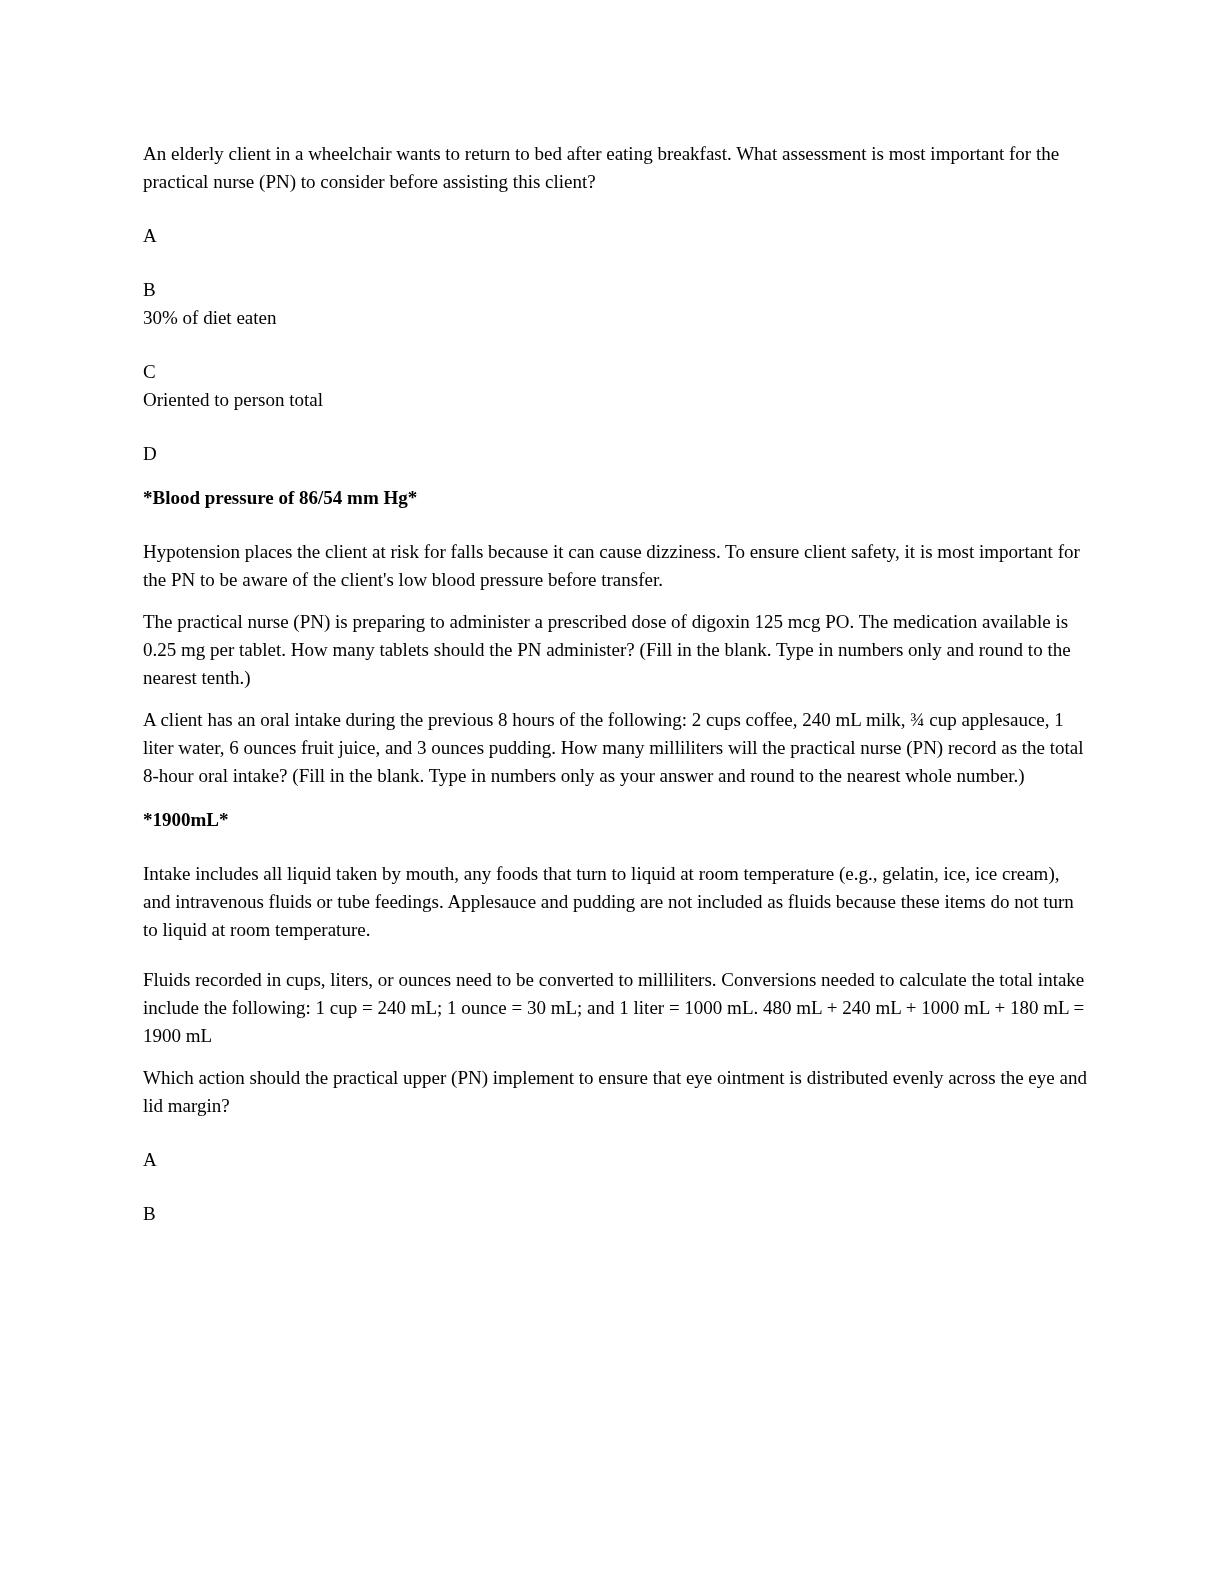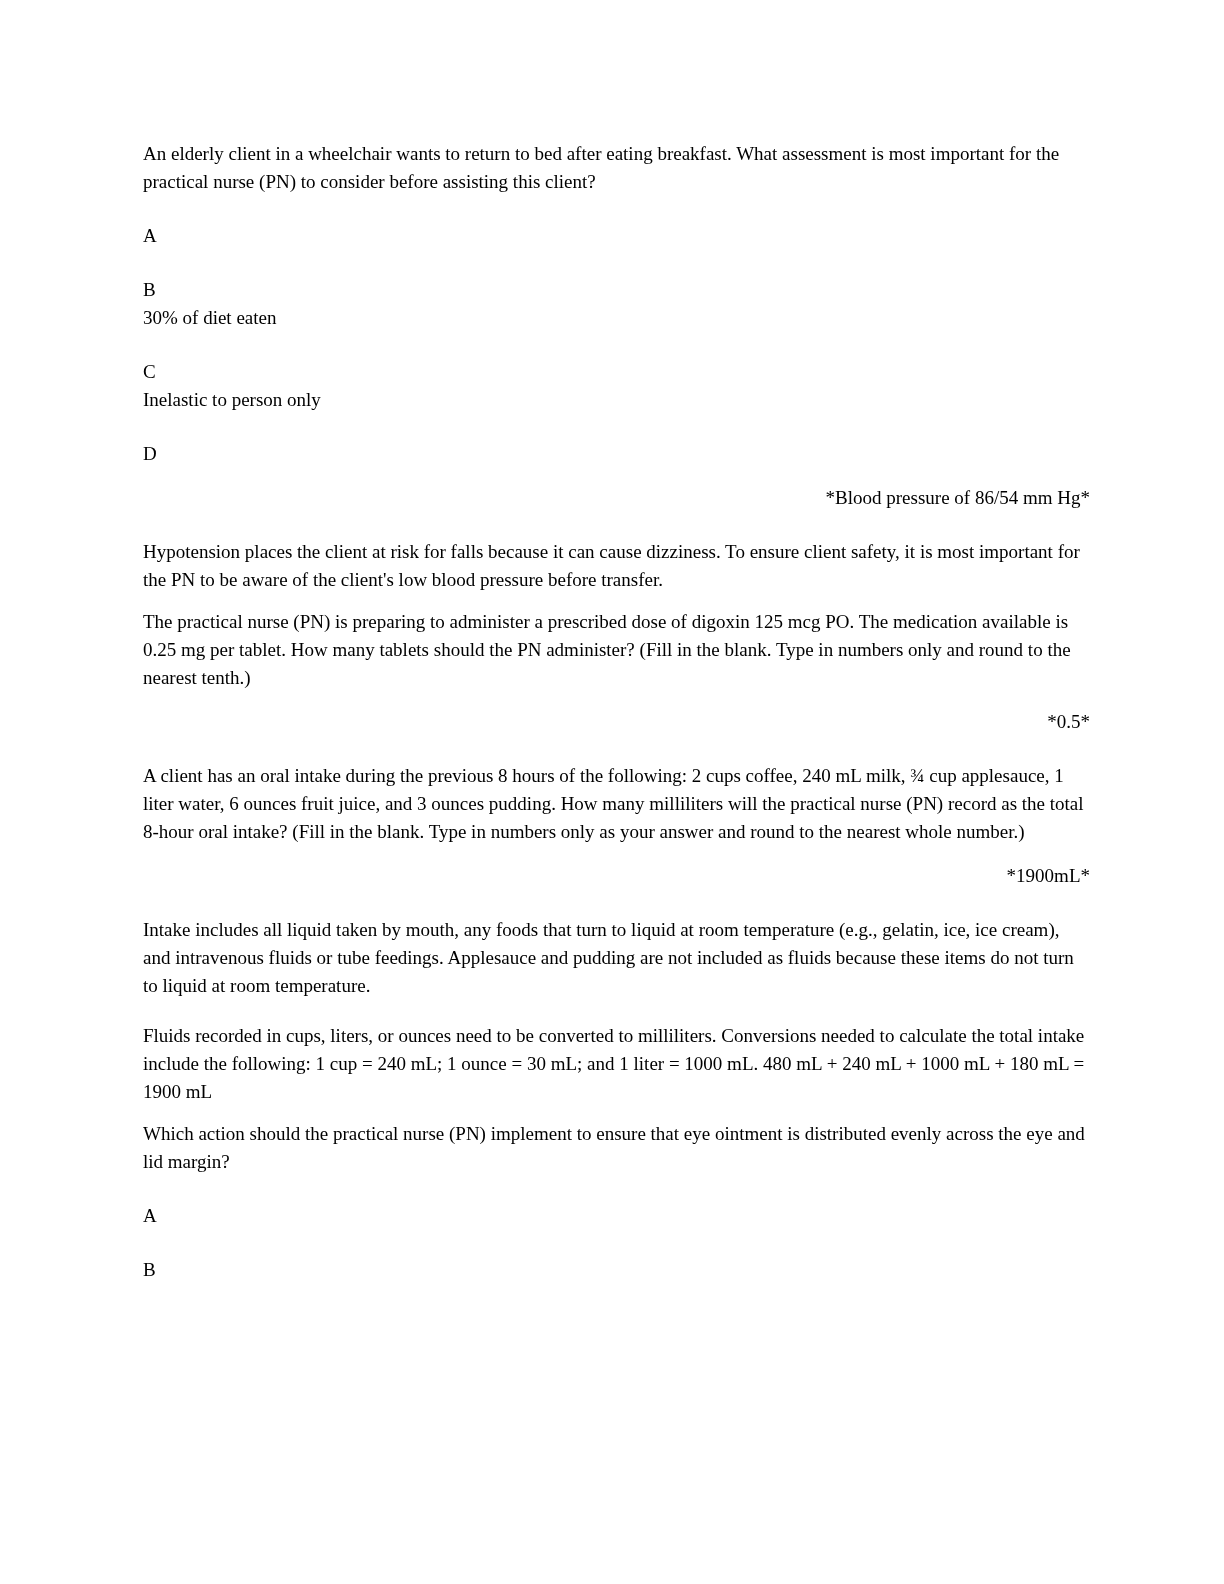--- a/index.html
+++ b/index.html
@@ -22,23 +22,22 @@
   .para {
     margin: 0 0 14px 0;
   }
   .option {
     margin: 26px 0 14px 0;
   }
   .opt-letter, .opt-text {
     line-height: 28px;
   }
   .answer {
-    font-weight: normal;
+    font-weight: bold;
     margin: 16px 0 26px 0;
-    text-align: right;
   }
   .gap-lg {
     margin-top: 22px;
   }
 </style>
 </head>
 <body>
 
 <div class="page">
 
@@ -48,45 +47,44 @@
     <div class="opt-letter">A</div>
   </div>
 
   <div class="option">
     <div class="opt-letter">B</div>
     <div class="opt-text">30% of diet eaten</div>
   </div>
 
   <div class="option">
     <div class="opt-letter">C</div>
-    <div class="opt-text">Inelastic to person only</div>
+    <div class="opt-text">Oriented to person total</div>
   </div>
 
   <div class="option">
     <div class="opt-letter">D</div>
   </div>
 
   <p class="para answer">*Blood pressure of 86/54 mm Hg*</p>
 
   <p class="para">Hypotension places the client at risk for falls because it can cause dizziness. To ensure client safety, it is most important for the PN to be aware of the client's low blood pressure before transfer.</p>
 
   <p class="para">The practical nurse (PN) is preparing to administer a prescribed dose of digoxin 125 mcg PO. The medication available is 0.25 mg per tablet. How many tablets should the PN administer? (Fill in the blank. Type in numbers only and round to the nearest tenth.)</p>
 
-  <p class="para answer">*0.5*</p>
 
 
   <p class="para">A client has an oral intake during the previous 8 hours of the following: 2 cups coffee, 240 mL milk, ¾ cup applesauce, 1 liter water, 6 ounces fruit juice, and 3 ounces pudding. How many milliliters will the practical nurse (PN) record as the total 8-hour oral intake? (Fill in the blank. Type in numbers only as your answer and round to the nearest whole number.)</p>
 
   <p class="para answer">*1900mL*</p>
 
   <p class="para">Intake includes all liquid taken by mouth, any foods that turn to liquid at room temperature (e.g., gelatin, ice, ice cream), and intravenous fluids or tube feedings. Applesauce and pudding are not included as fluids because these items do not turn to liquid at room temperature.</p>
 
   <p class="para gap-lg">Fluids recorded in cups, liters, or ounces need to be converted to milliliters. Conversions needed to calculate the total intake include the following: 1 cup = 240 mL; 1 ounce = 30 mL; and 1 liter = 1000 mL. 480 mL + 240 mL + 1000 mL + 180 mL = 1900 mL</p>
 
-  <p class="para">Which action should the practical nurse (PN) implement to ensure that eye ointment is distributed evenly across the eye and lid margin?</p>
+  <p class="para">Which action should the practical upper (PN) implement to ensure that eye ointment is distributed evenly across the eye and lid margin?</p>
 
   <div class="option">
     <div class="opt-letter">A</div>
   </div>
 
   <div class="option">
     <div class="opt-letter">B</div>
     <div class="opt-text"></div>
   </div>
 

